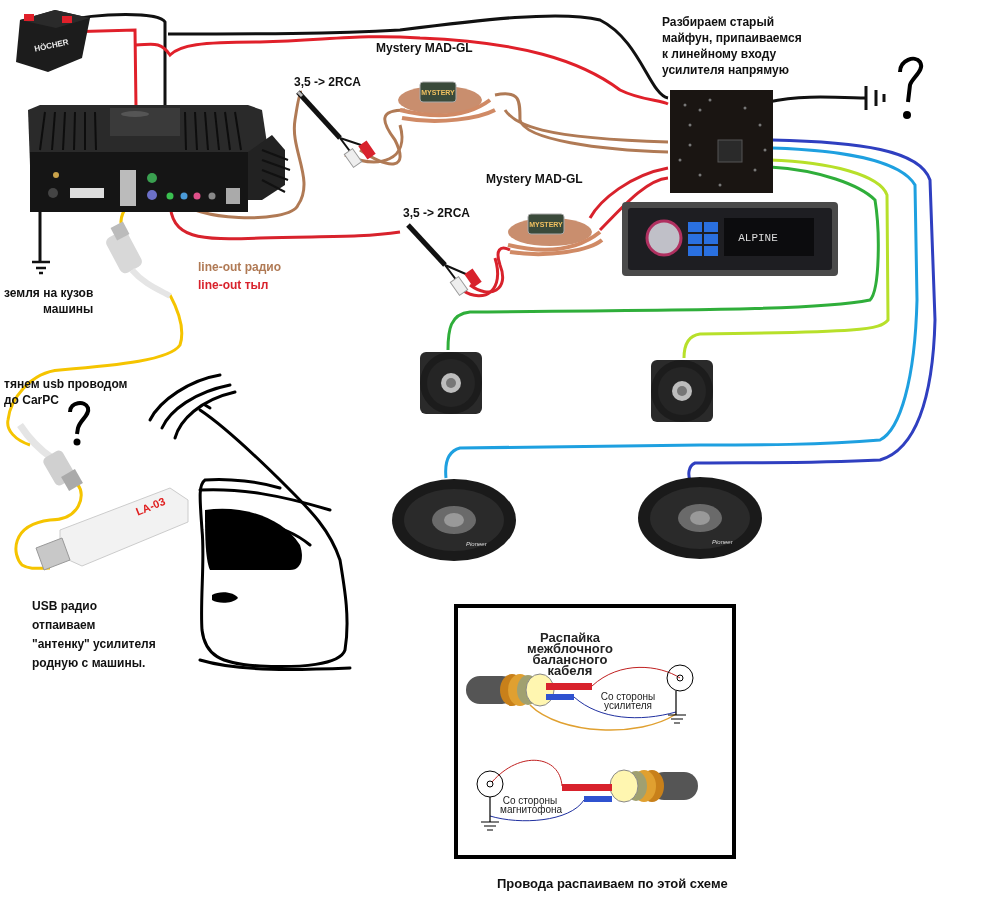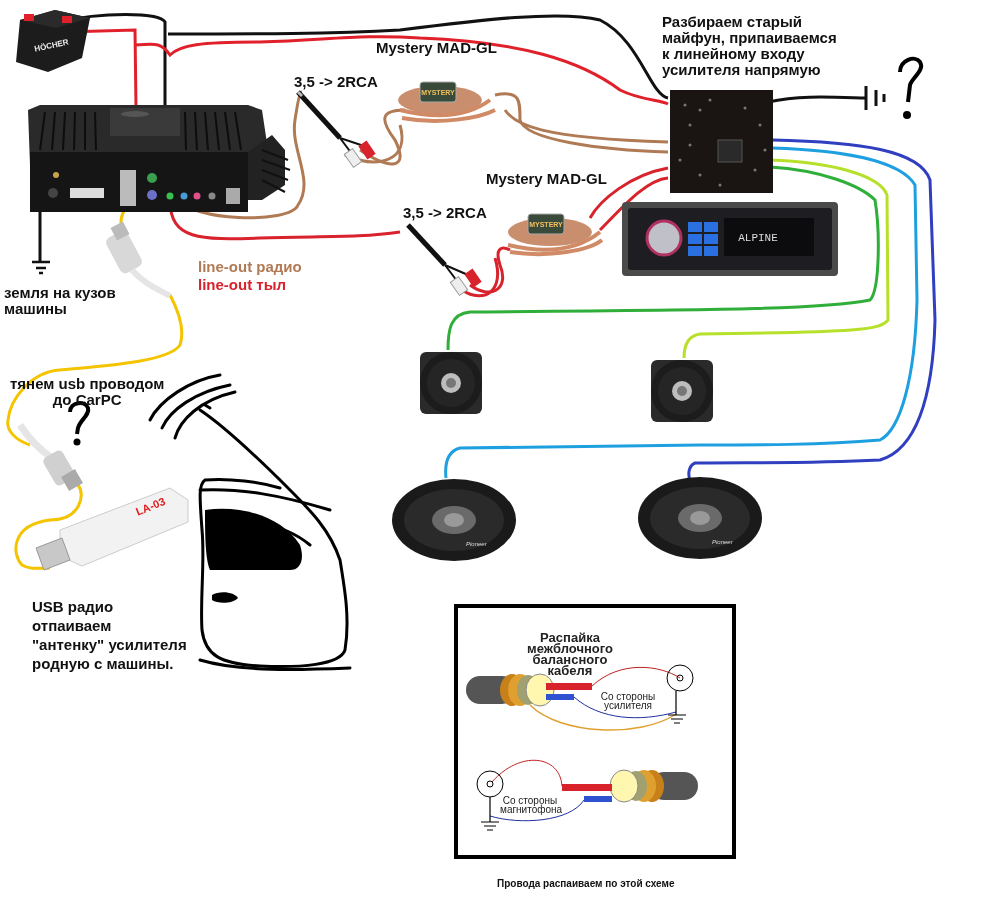--- a/index.html
+++ b/index.html
@@ -1,20 +1,20 @@
 <!DOCTYPE html>
 <html><head>
 <meta charset="utf-8">
 <style>
   html, body { margin:0; padding:0; background:#ffffff; }
   body { width:988px; height:916px; position:relative; overflow:hidden;
          font-family:"Liberation Sans", "DejaVu Sans", sans-serif; }
   #canvas { position:absolute; left:0; top:0; }
-  .lbl { position:absolute; font-weight:bold; font-size:10px; line-height:16px; color:#111; white-space:nowrap; }
-  .lbl-big { font-size:15px; line-height:16px; }
+  .lbl { position:absolute; font-weight:bold; font-size:13px; line-height:16px; color:#111; white-space:nowrap; }
+  .lbl-big { font-size:12px; line-height:16px; }
   .ml { white-space:pre-line; }
   .inset-title { position:absolute; font-size:13px; font-weight:bold; color:#222; text-align:center; line-height:11px; white-space:pre-line; }
   .inset-small { position:absolute; font-size:10px; color:#222; text-align:center; line-height:9px; white-space:pre-line; }
 </style>
 </head>
 <body>
 
 <svg id="canvas" width="988" height="916" viewBox="0 0 988 916">
 
   <path d="M60 22 C100 12 160 12 165 22 L165 108 M168 34 C260 34 330 34 400 30 C480 20 560 10 600 20 C640 40 650 95 668 98" fill="none" stroke="#111" stroke-width="3"></path>
@@ -248,25 +248,25 @@
 </svg>
 
 <div class="lbl lbl-big ml" style="left:662px; top:14px;">Разбираем старый
 майфун, припаиваемся
 к линейному входу
 усилителя напрямую</div>
 <div class="lbl lbl-big" style="left:376px; top:40px;">Mystery MAD-GL</div>
 <div class="lbl lbl-big" style="left:486px; top:171px;">Mystery MAD-GL</div>
 <div class="lbl lbl-big" style="left:294px; top:74px;">3,5 -&gt; 2RCA</div>
 <div class="lbl lbl-big" style="left:403px; top:205px;">3,5 -&gt; 2RCA</div>
-<div class="lbl lbl-big ml" style="left:4px; top:285px;">земля на кузов
+<div class="lbl lbl-big ml" style="left:4px; top:285px;text-align:right;">земля на кузов
 машины</div>
 <div class="lbl lbl-big" style="left:198px; top:259px; color:#b07a55;">line-out радио</div>
 <div class="lbl lbl-big" style="left:198px; top:277px; color:#d8222c;text-align:right;">line-out тыл</div>
-<div class="lbl lbl-big ml" style="left:10px; top:376px;text-align:center;">тянем usb проводом
+<div class="lbl lbl-big ml" style="left:4px; top:376px;">тянем usb проводом
 до CarPC</div>
 <div class="lbl lbl-big ml" style="left:32px; top:597px; line-height:19px;">USB радио
 отпаиваем
 "антенку" усилителя
 родную с машины.</div>
 <div class="lbl" style="left:497px; top:876px;">Провода распаиваем по этой схеме</div>
 
 <div class="inset-title" style="left:510px; top:632px; width:120px;">Распайка межблочного
 балансного кабеля</div>
 <div class="inset-small" style="left:598px; top:692px; width:60px;">Со стороны

